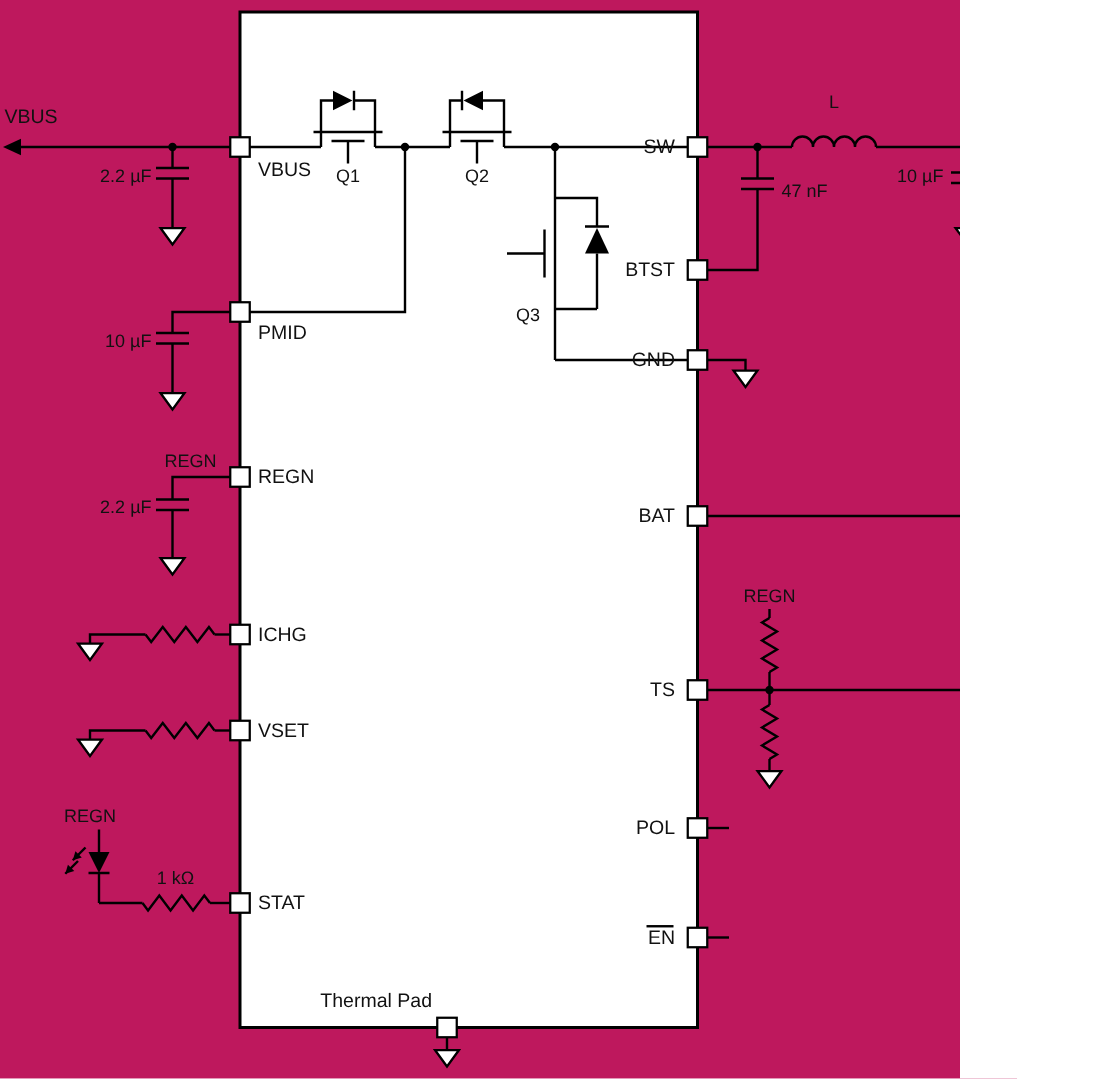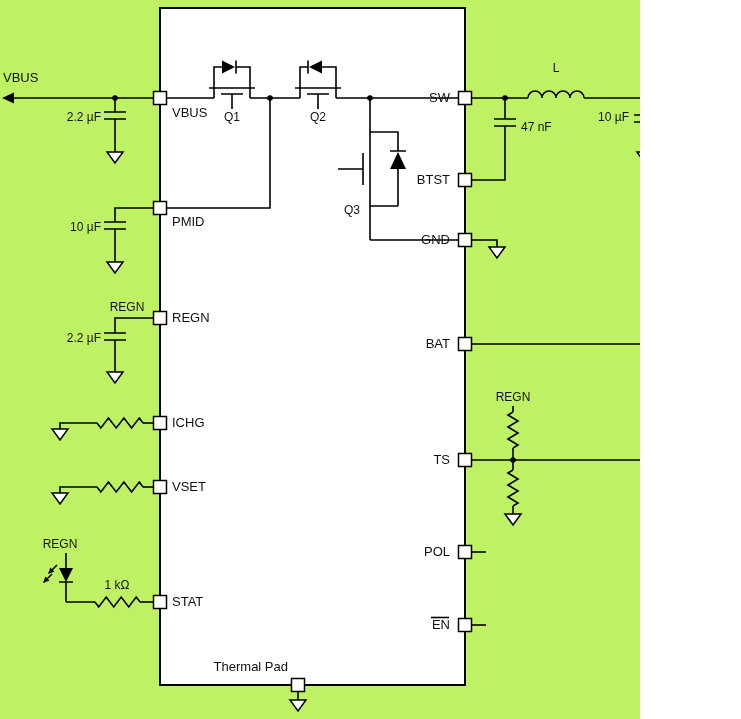--- a/index.html
+++ b/index.html
@@ -1,16 +1,16 @@
 <!DOCTYPE html>
 <html><head>
 <meta charset="utf-8">
 <style>
   html,body{margin:0;padding:0;background:#fff;}
-  .stage{position:relative;width:640px;height:719px;background:#bef264;overflow:hidden;
+  .stage{position:relative;width:640px;height:719px;background:#be185d;overflow:hidden;
          font-family:"Liberation Sans",sans-serif;}
   svg text{fill:#111;font-family:"Liberation Sans",sans-serif;}
   .t13{font-size:13px;}
   .t12{font-size:12px;}
   .wire{stroke:#000;stroke-width:1.6;fill:none;}
   .thick{stroke:#000;stroke-width:3.4;fill:none;}
   .box{stroke:#000;stroke-width:2;fill:#fff;}
   .pin{stroke:#000;stroke-width:1.5;fill:#fff;}
   .gnd{stroke:#000;stroke-width:1.5;fill:#fff;}
   .dot{fill:#000;stroke:none;}

